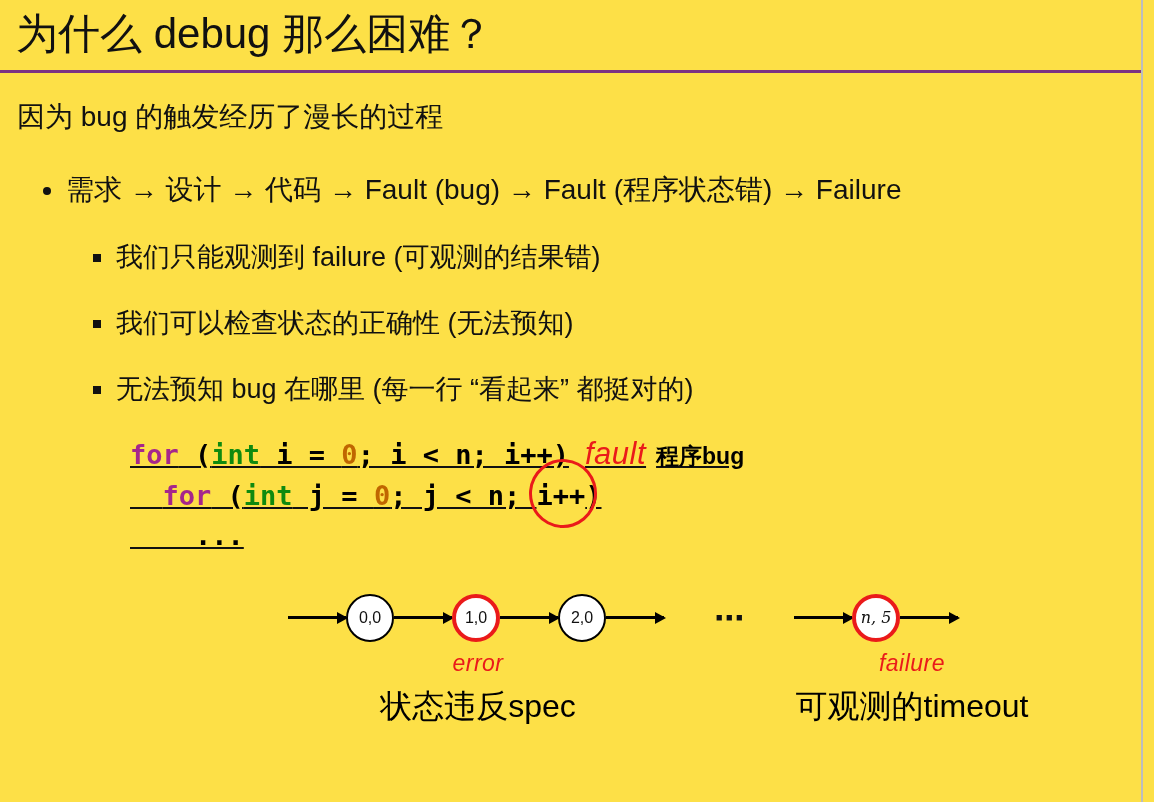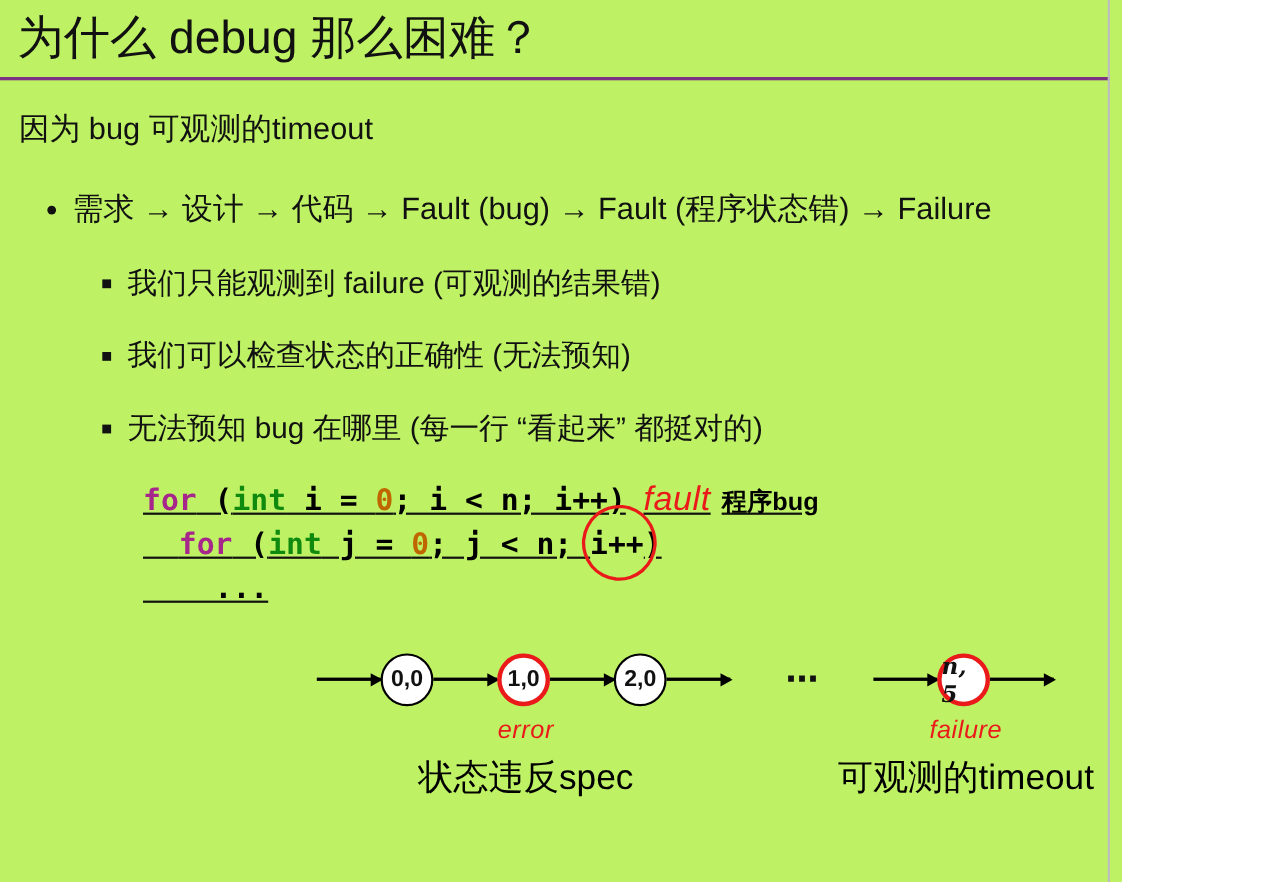--- a/index.html
+++ b/index.html
@@ -1,21 +1,21 @@
 <!DOCTYPE html>
 <html style="--rule: #7c3382; --keyword: #a6268c; --type: #0f8a0f; --number: #c06600; --red: #ea1a1a; --border_gray: #bdbdbd;"><head>
 <meta charset="utf-8">
 <style>
   * { box-sizing: border-box; margin: 0; padding: 0; }
   html, body { background: #ffffff; }
   .slide {
     position: relative;
-    width: 1020px;
+    width: 1154px;
     height: 802px;
-    background: #bef264;
+    background: #fde047;
     overflow: hidden;
     color: #111;
     font-family: "Liberation Sans", "DejaVu Sans", sans-serif;
   }
   .right-border {
     position: absolute; top: 0; bottom: 0; right: 11px; width: 2px;
     background: var(--border_gray, #bdbdbd);
   }
   .title {
     margin: 10px 0 0 16px;
@@ -113,41 +113,41 @@
     border-top: 6px solid transparent;
     border-bottom: 6px solid transparent;
   }
   .state {
     flex: 0 0 auto;
     width: 48px; height: 48px;
     border: 2.5px solid #000;
     border-radius: 50%;
     background: #fff;
     display: flex; align-items: center; justify-content: center;
-    font-size: 21px; font-weight: 700;
+    font-size: 16px; font-weight: 400;
     z-index: 1;
   }
   .state.red { border: 4px solid var(--red, #ea1a1a); }
   .state.math { font-family: "DejaVu Serif", serif; font-style: italic; }
   .dots {
     flex: 0 0 auto;
     margin: 0 50px;
     font-size: 30px;
     font-weight: 700;
     line-height: 48px;
   }
   .dlabel {
     position: absolute;
     top: 56px;
     transform: translateX(-50%);
     text-align: center;
     white-space: nowrap;
   }
   .error-label { left: 190px; }
-  .failure-label { left: 590px; text-align: center; }
+  .failure-label { left: 624px; text-align: center; }
   .rlabel {
     color: var(--red, #ea1a1a);
     font-style: italic;
     font-size: 23px;
     font-weight: 500;
     letter-spacing: 0.5px;
   }
   .dcaption {
     margin-top: 8px;
     color: #000;
@@ -156,21 +156,21 @@
   }
 </style>
 </head>
 <body>
 
 <div class="slide">
 
   <h1 class="title">为什么 debug 那么困难？</h1>
   <div class="rule"></div>
 
-  <p class="intro">因为 bug 可观测的timeout</p>
+  <p class="intro">因为 bug 的触发经历了漫长的过程</p>
 
   <ul class="main-list">
     <li class="main-item">
       <span>需求 → 设计 → 代码 → Fault (bug) → Fault (程序状态错) → Failure</span>
       <ul class="sub-list">
         <li><span>我们只能观测到 failure (可观测的结果错)</span></li>
         <li><span>我们可以检查状态的正确性 (无法预知)</span></li>
         <li><span>无法预知 bug 在哪里 (每一行 “看起来” 都挺对的)</span></li>
       </ul>
     </li>

